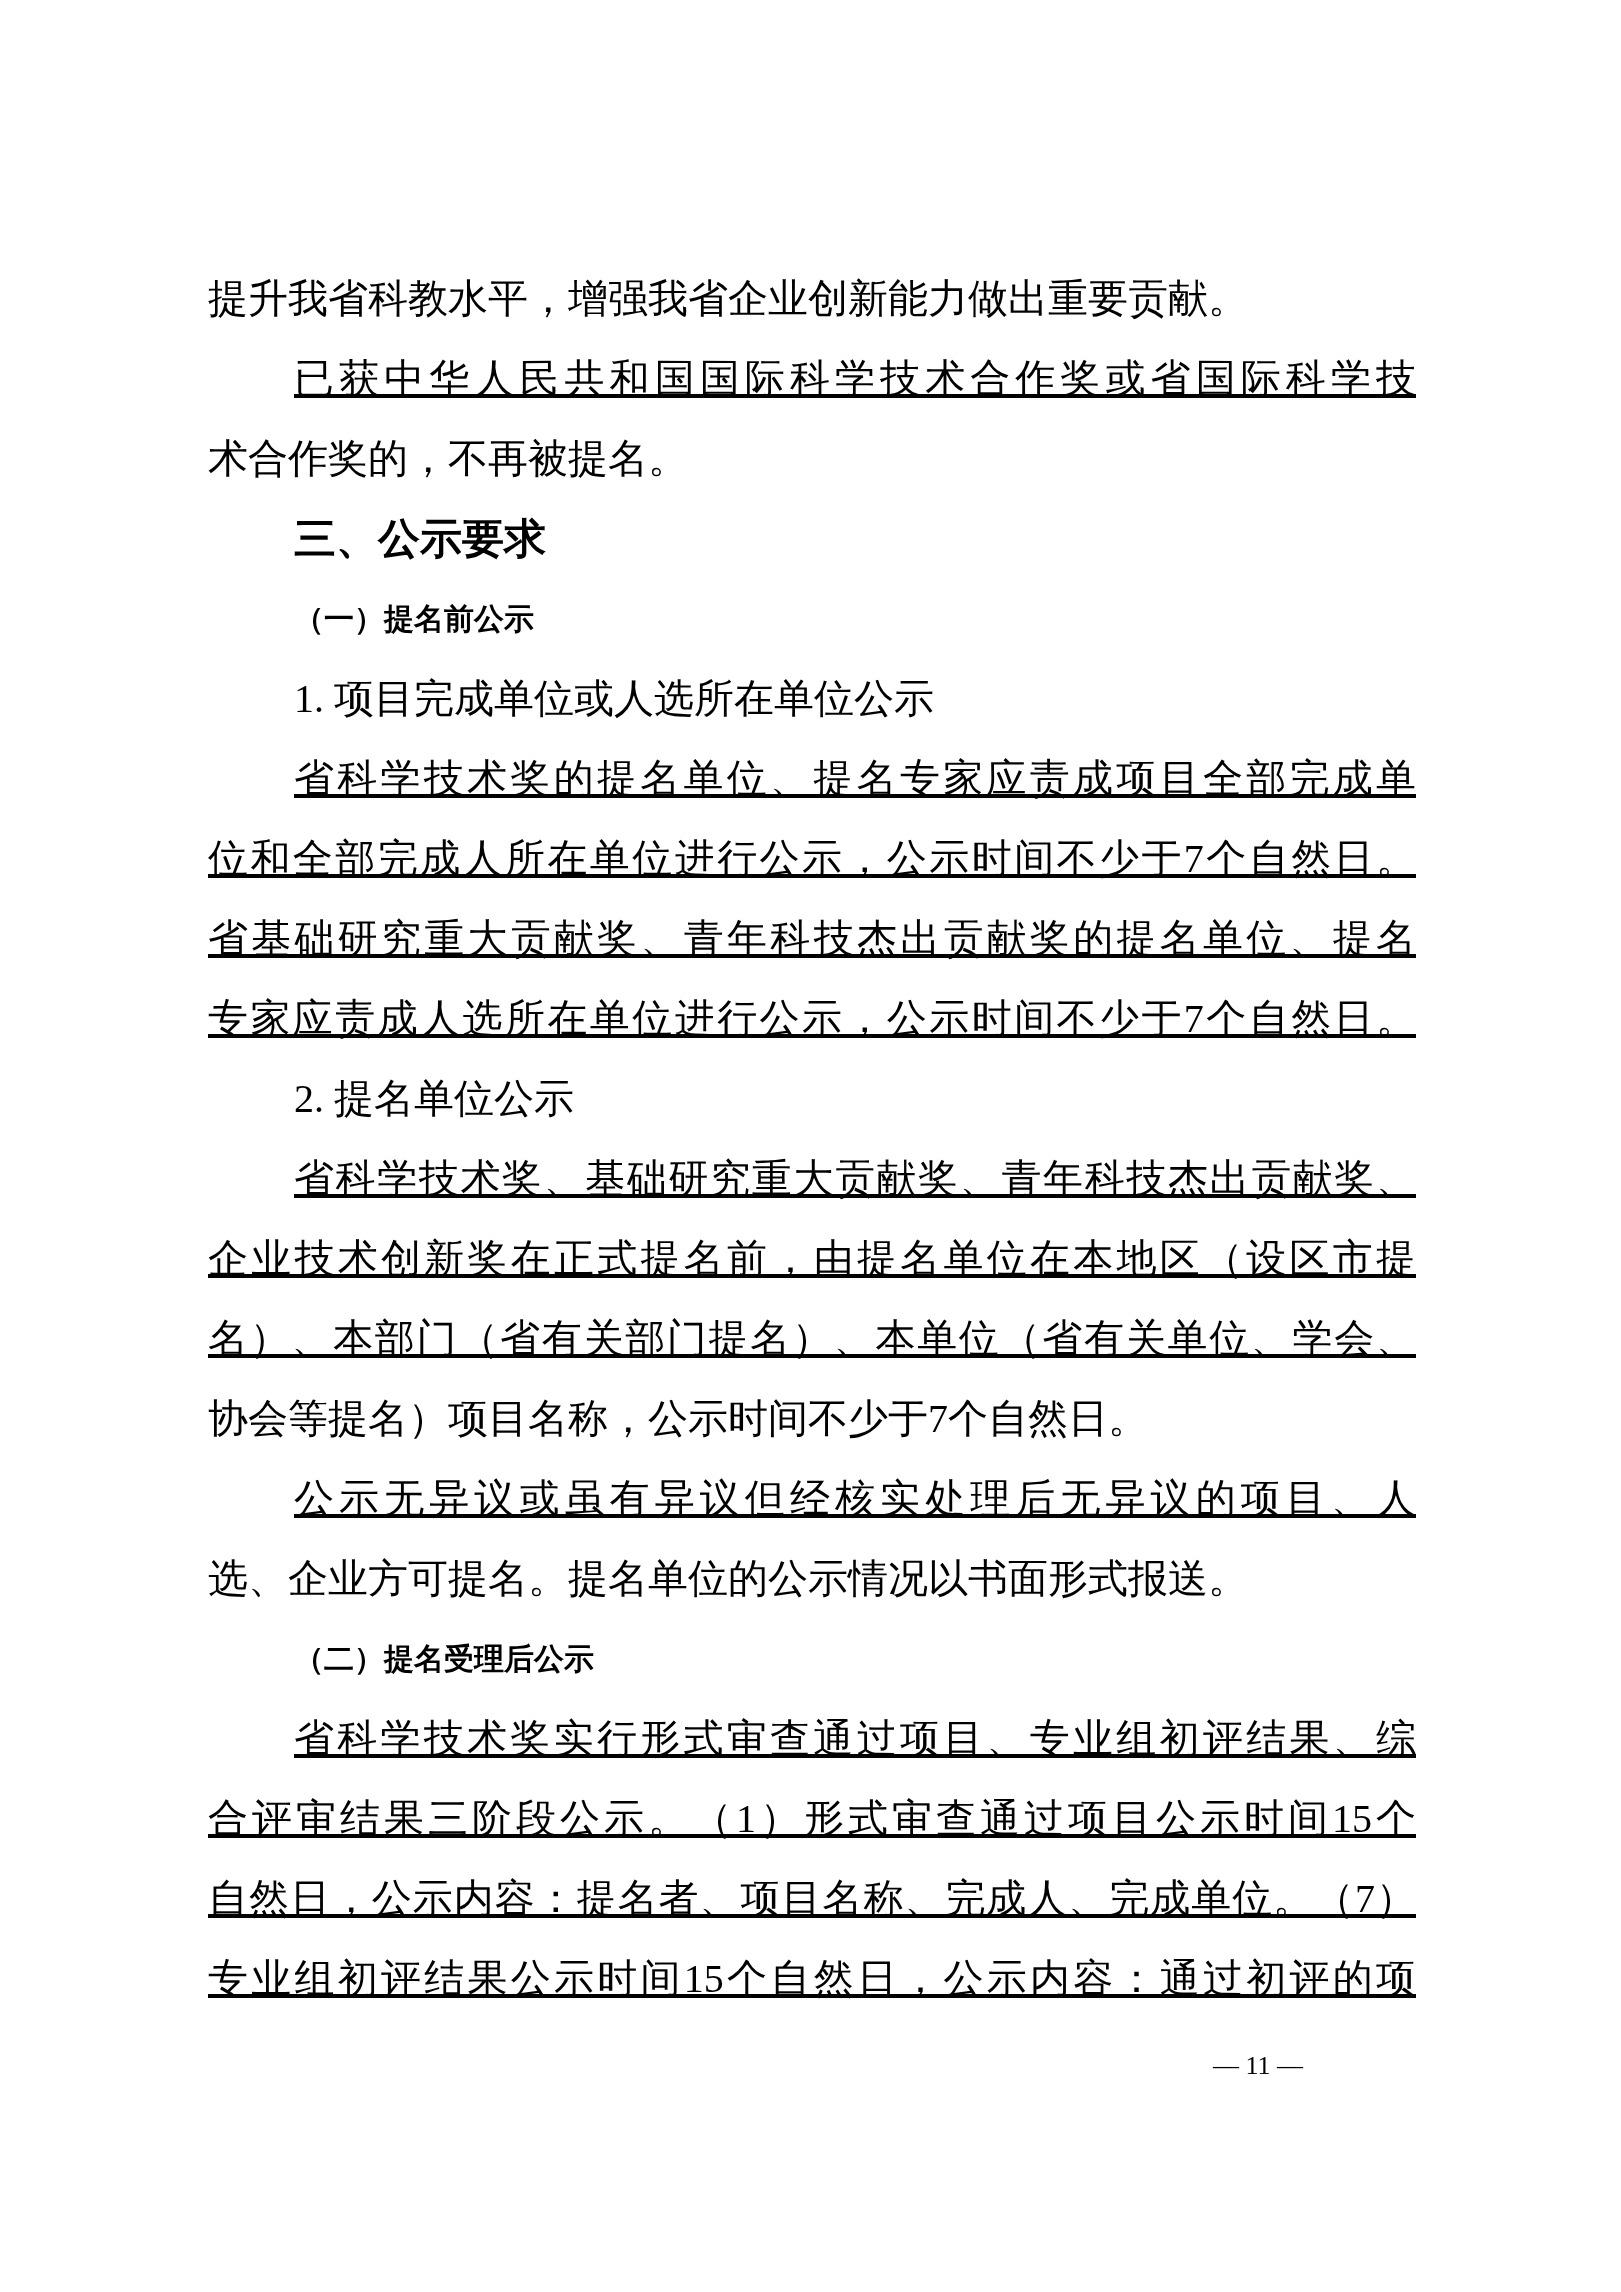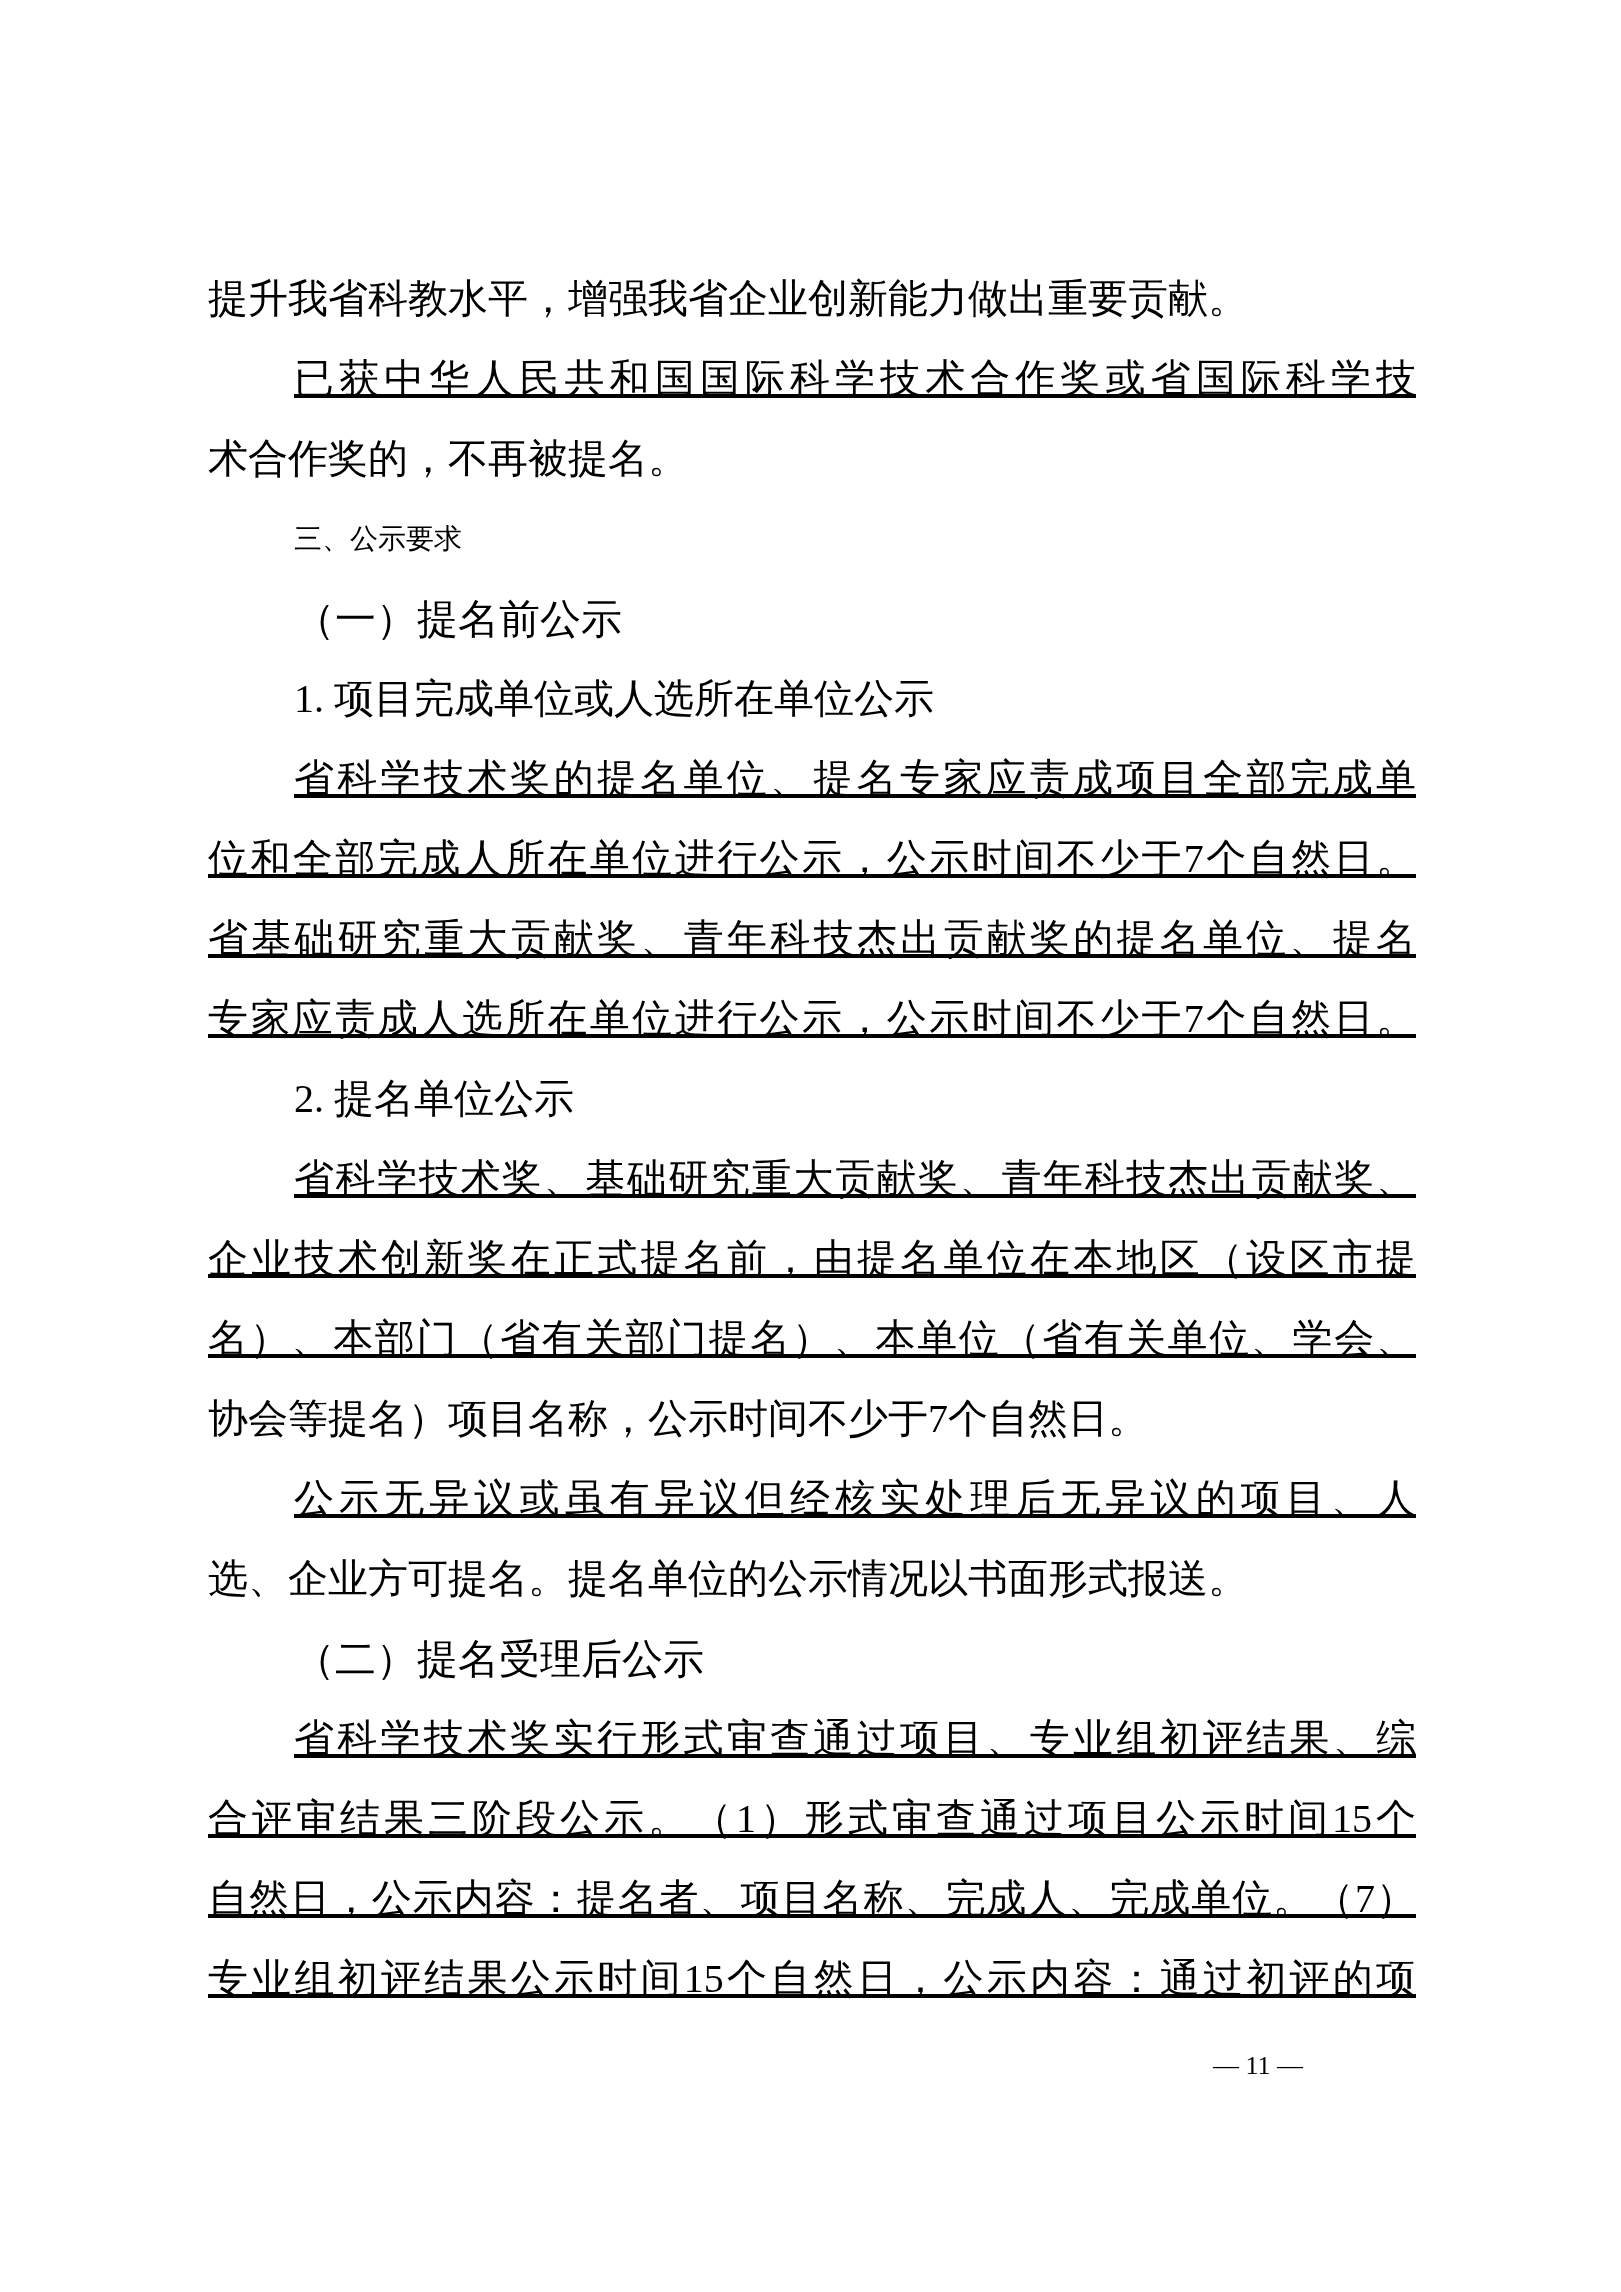--- a/index.html
+++ b/index.html
@@ -36,26 +36,26 @@
   .jf {
     white-space: normal;
     text-align: justify;
     text-align-last: justify;
     text-justify: inter-ideograph;
     text-decoration: underline;
   }
   .ind { padding-left: 86px; }
   .hei {
     font-family: "Liberation Sans", sans-serif;
-    font-weight: normal;
-    font-size: 28px;
+    font-weight: bold;
+    font-size: 42px;
   }
   .kai {
-    font-weight: normal;
-    font-size: 41px;
+    font-weight: bold;
+    font-size: 30px;
   }
   .page-number {
     position: absolute;
     left: 1213px;
     top: 2041px;
     font-size: 26px;
     line-height: 49px;
     white-space: nowrap;
   }
 </style>

